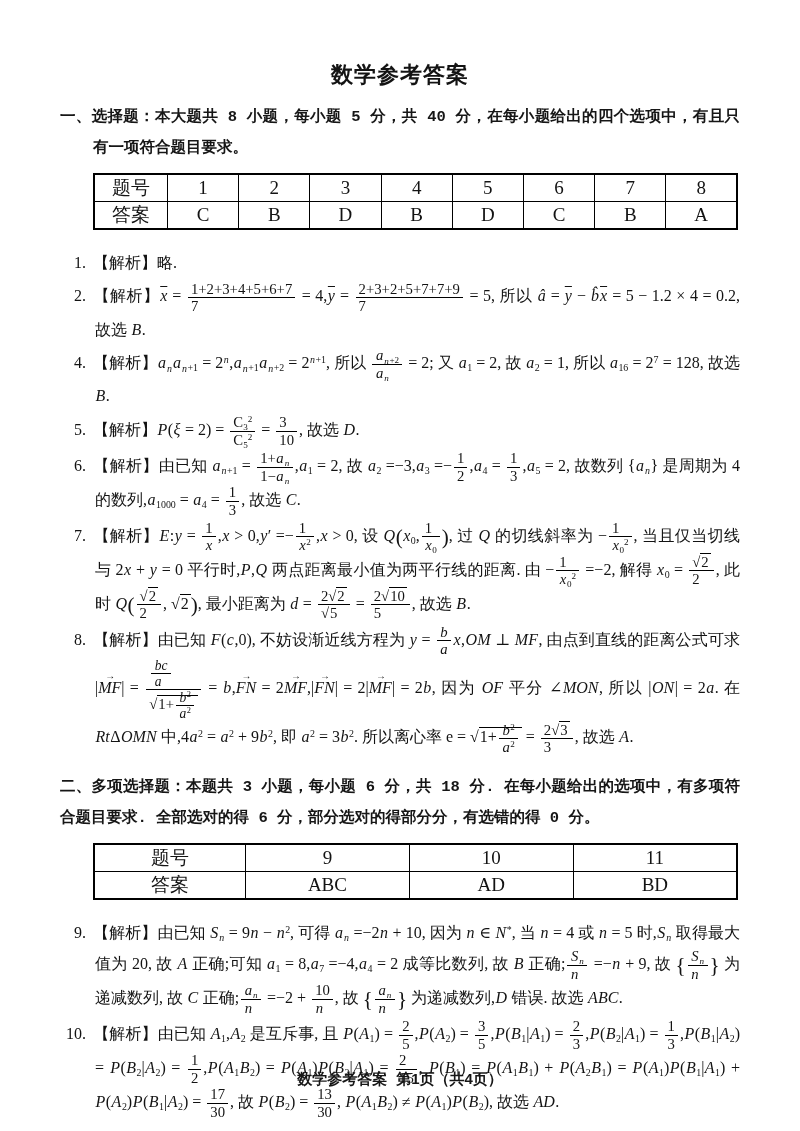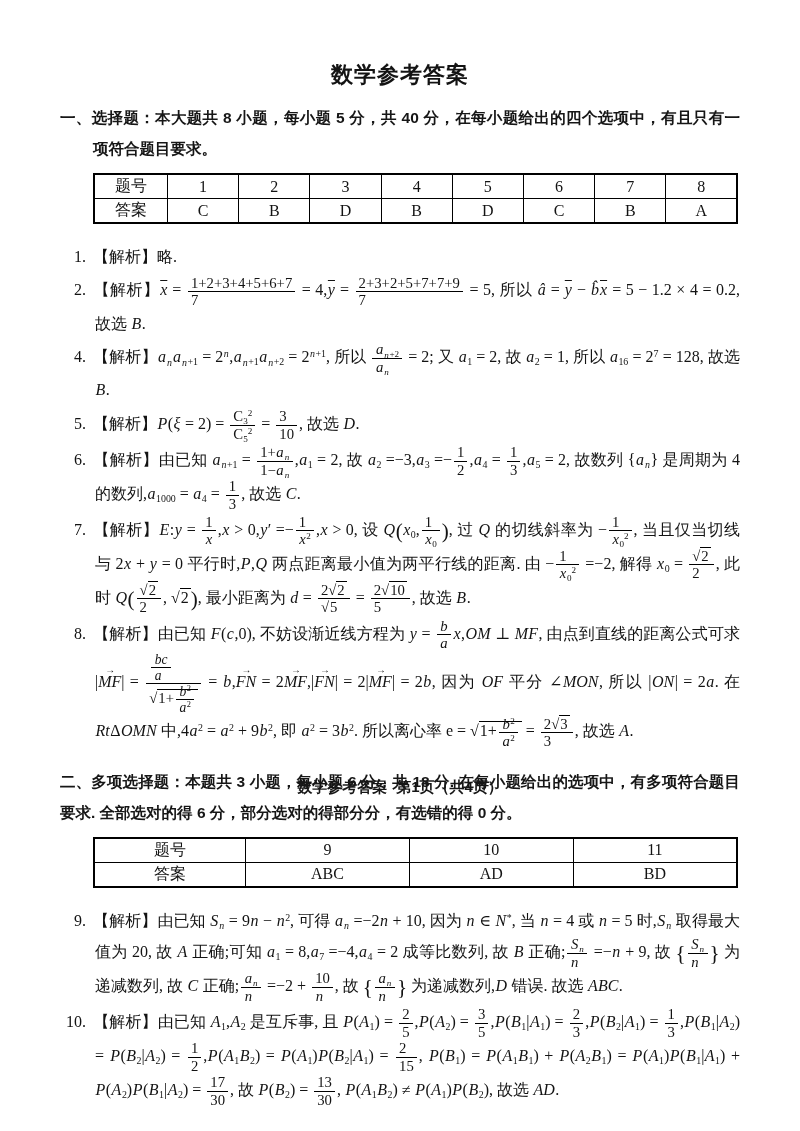--- a/index.html
+++ b/index.html
@@ -1,29 +1,29 @@
 <!DOCTYPE html>
 <html><head>
 <meta charset="utf-8">
 <style>
   html,body{margin:0;padding:0}
   body{
     width:800px;height:1131px;background:#ffffff;color:#131313;
     font-family:"Liberation Serif","DejaVu Serif",serif;font-size:16px;
     position:relative;overflow:hidden;
   }
-  .page{box-sizing:border-box;width:800px;height:839px;padding:60px 60px 0 60px;position:relative}
+  .page{box-sizing:border-box;width:800px;height:1131px;padding:60px 60px 0 60px;position:relative}
   .title{font-size:22px;font-weight:700;text-align:center;margin:0 0 12px 0;letter-spacing:1px}
   .sec-head{
-    font-family:Liberation Sans, sans-serif;font-weight:700;
+    font-family:Liberation Mono, monospace;font-weight:700;
     font-size:15.5px;line-height:2.0;margin:0;text-align:justify;color:#161616;
   }
   .hang{padding-left:33px;text-indent:-33px}
   .anstab{border-collapse:collapse;margin:9px 0 10px 33px;table-layout:fixed;width:645px;border:2px solid #000}
-  .anstab td{border:1px solid #000;text-align:center;font-size:16px;height:23px;padding:0;vertical-align:middle}
+  .anstab td{border:1px solid #000;text-align:center;font-size:19px;height:23px;padding:0;vertical-align:middle}
   .t1 td:first-child{width:72px}
   .t2 td:first-child{width:150px}
   .items{margin-top:18px}
   .item{
     position:relative;margin:0 0 2px 0;line-height:1.92;text-align:justify;
     padding-left:35px;text-indent:-21px;font-size:16px;
   }
   .item.w2{text-indent:-29px}
   .inum{margin-right:7px}
   .ibody{text-indent:0}

